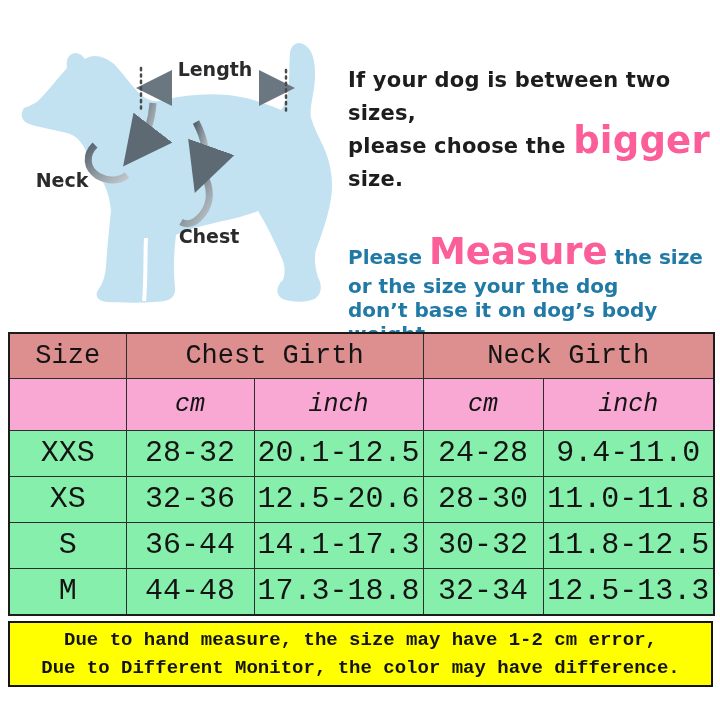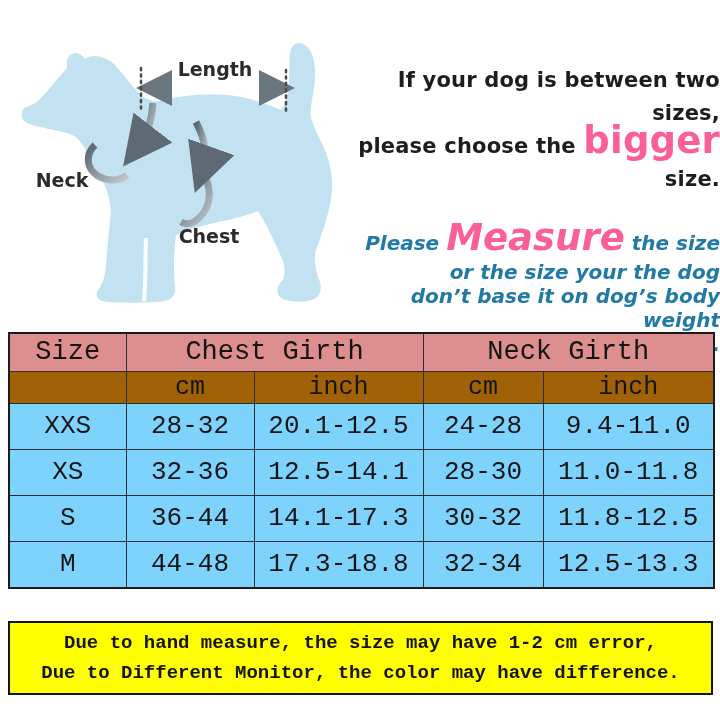--- a/index.html
+++ b/index.html
@@ -6,39 +6,39 @@
   .canvas {
     position:relative; width:720px; height:720px; background:#ffffff;
     font-family:"DejaVu Sans", sans-serif; overflow:hidden;
   }
 
   
   .dog-figure { position:absolute; left:0; top:0; width:360px; height:330px; }
   .diagram-label { font-family:"DejaVu Sans", sans-serif; font-weight:bold; font-size:19px; fill:#2b2b2b; }
 
   
-  .advice { position:absolute; left:348px; top:64px; width:372px; text-align:right;
+  .advice { position:absolute; left:348px; top:64px; width:372px; text-align:left;
             font-weight:bold; color:#1d1d1d; }
   .advice-black { font-size:21px; line-height:33px; letter-spacing:0.2px; }
   .hl-pink-big { color:#fb5e99; font-size:37px; line-height:0; }
-  .advice-blue { margin-top:30px; color:#2179a5; font-size:20px; line-height:24px;font-style:italic; }
+  .advice-blue { margin-top:44px; color:#2179a5; font-size:20px; line-height:24px; }
   .measure-line { line-height:34px; }
 
   
   .size-table { position:absolute; left:8px; top:332px; width:705px;
                 border-collapse:collapse; table-layout:fixed; text-align:center;
                 font-family:"Liberation Mono", monospace; color:#141414;
                 border:2px solid #1c1c1c; }
   .size-table td, .size-table th { border:1px solid #2d2d2d; font-weight:normal; padding:0; }
-  .hdr-main   { background:#dd8f8f; height:38px; font-size:27px; }
-  .hdr-sub    { background:#a16207; height:32px; font-size:25px; }
-  .data-row td{ background:#7dd3fc; height:45px; font-size:26px; }
+  .hdr-main   { background:#dd8f8f; height:45px; font-size:27px; }
+  .hdr-sub    { background:#f9a8d4; height:52px; font-size:25px;font-style:italic; }
+  .data-row td{ background:#86efac; height:45px; font-size:30px; }
 
   
-  .notice { position:absolute; left:8px; top:621px; width:705px; height:74px;
+  .notice { position:absolute; left:8px; top:621px; width:705px; height:66px;
             box-sizing:border-box; background:#ffff00; border:2px solid #141414;
             display:flex; flex-direction:column; justify-content:space-evenly; align-items:center;
             font-family:"Liberation Mono", monospace; font-weight:bold; font-size:19px; color:#141414; }
 </style>
 </head>
 <body>
 
 <div class="canvas">
 
   <svg class="dog-figure" viewBox="0 0 360 330">
@@ -155,21 +155,21 @@
     <tr class="data-row">
       <td>XXS</td>
       <td>28-32</td>
       <td>20.1-12.5</td>
       <td>24-28</td>
       <td>9.4-11.0</td>
     </tr>
     <tr class="data-row">
       <td>XS</td>
       <td>32-36</td>
-      <td>12.5-14.1</td>
+      <td>12.5-20.6</td>
       <td>28-30</td>
       <td>11.0-11.8</td>
     </tr>
     <tr class="data-row">
       <td>S</td>
       <td>36-44</td>
       <td>14.1-17.3</td>
       <td>30-32</td>
       <td>11.8-12.5</td>
     </tr>

